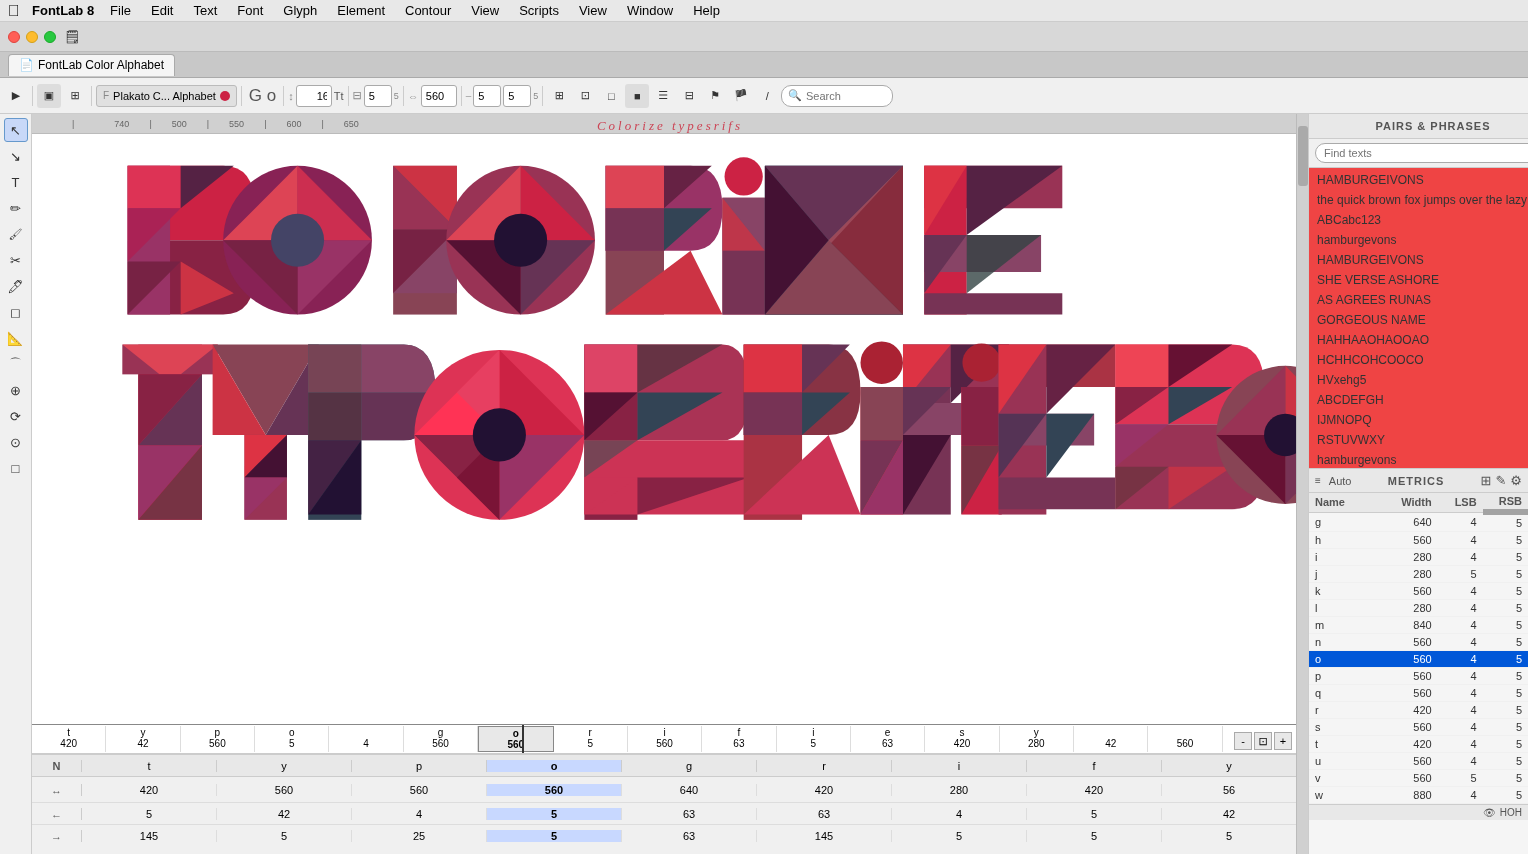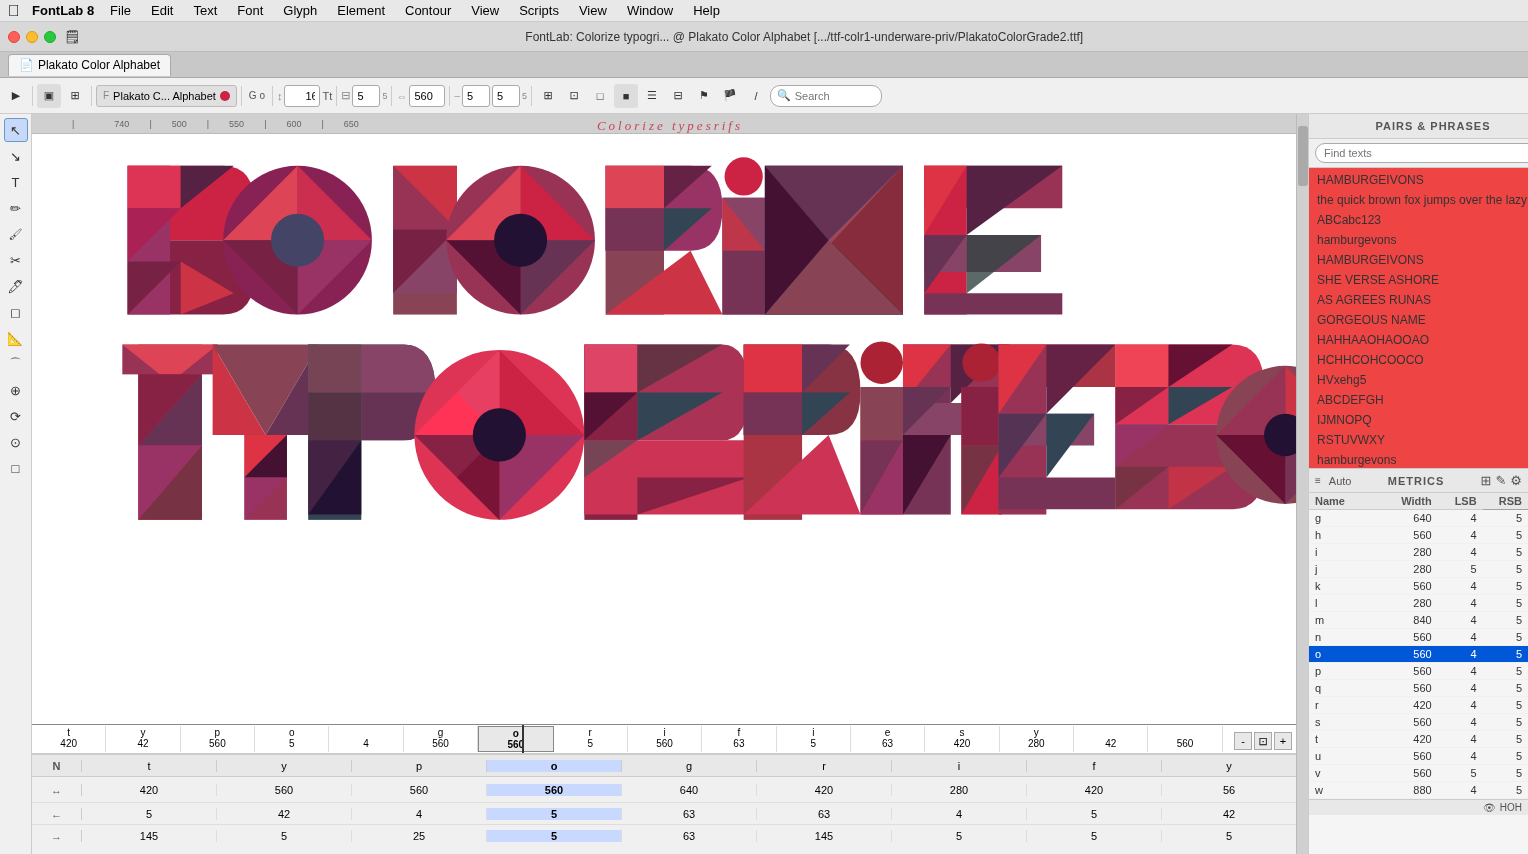--- a/index.html
+++ b/index.html
@@ -199,44 +199,43 @@
   <span class="menubar-item">Help</span>
 </div>
 
 <div class="titlebar">
   <div class="traffic-lights">
     <div class="tl tl-red"></div>
     <div class="tl tl-yellow"></div>
     <div class="tl tl-green"></div>
   </div>
   <span style="font-size:13px;">🗒</span>
-  <span class="titlebar-text">FontLab: Colorize typogri... @ Plakato Color Alphabet [.../ttf-colr1-underware-priv/PlakatoColorGrade2.ttf]</span>
 </div>
 
 <div class="tabbar">
   <div class="tab active">
     <span style="margin-right:4px;">📄</span>
-    <span>Plakato Color Alphabet</span>
+    <span>FontLab Color Alphabet</span>
   </div>
 </div>
 
 <div class="toolbar">
   <button class="toolbar-btn">▶</button>
   <div class="toolbar-divider"></div>
   <button class="toolbar-btn" style="background:#ddd;">▣</button>
   <button class="toolbar-btn">⊞</button>
   <div class="toolbar-divider"></div>
 
   <div class="font-indicator">
     <span style="font-size:10px;color:#888;">F</span>
     <span style="font-size:11px;">Plakato C... Alphabet</span>
     <div class="color-dot"></div>
   </div>
   <div class="toolbar-divider"></div>
-  <span style="font-size:10px;color:#555;margin:4px 3px;">G o</span>
+  <span style="font-size:17px;color:#555;margin:4px 3px;">G o</span>
   <div class="toolbar-divider"></div>
   <span style="font-size:11px;color:#888;">↕</span>
   <input class="toolbar-input" value="168" style="width: 36px; padding-left: 20px;">
   <span style="font-size:11px;color:#555;">Tt</span>
   <div class="toolbar-divider"></div>
   <span style="font-size:11px;color:#888;">⊟</span>
   <input class="toolbar-input" value="5" style="width: 28px;">
   <span style="font-size:9px;color:#888;">5</span>
   <div class="toolbar-divider"></div>
   <span style="font-size:11px;color:#888;">⇔</span>
@@ -687,21 +686,21 @@
         <span class="metrics-icon">✎</span>
         <span class="metrics-icon">⚙</span>
       </div>
       <div style="overflow-y:auto; max-height:340px;">
         <table class="metrics-table" style="width:100%; font-size:11px; border-collapse:collapse;">
           <thead>
             <tr>
               <th class="col-name" style="background:#e8e8e8; padding:2px 6px; text-align:left; border-bottom:1px solid #ccc; font-weight:bold; color:#555;">Name</th>
               <th class="col-width" style="background:#e8e8e8; padding:2px 6px; text-align:right; border-bottom:1px solid #ccc; font-weight:bold; color:#555;">Width</th>
               <th class="col-lsb" style="background:#e8e8e8; padding:2px 6px; text-align:right; border-bottom:1px solid #ccc; font-weight:bold; color:#555;">LSB</th>
-              <th class="col-rsb" style="background:#e8e8e8; padding:2px 6px; text-align:right; border-bottom:1px solid #a3a3a3; font-weight:bold; color:#555;">RSB</th>
+              <th class="col-rsb" style="background:#e8e8e8; padding:2px 6px; text-align:right; border-bottom:6px solid #a3a3a3; font-weight:bold; color:#555;">RSB</th>
             </tr>
           </thead>
           <tbody id="metrics-tbody">
           <tr>
     <td style="padding:2px 6px; border-bottom:1px solid #f0f0f0; ">g</td>
     <td style="padding:2px 6px; text-align:right; border-bottom:1px solid #f0f0f0; ">640</td>
     <td style="padding:2px 6px; text-align:right; border-bottom:1px solid #f0f0f0; ">4</td>
     <td style="padding:2px 6px; text-align:right; border-bottom:1px solid #f0f0f0; ">5</td>
   </tr>
               <tr>

